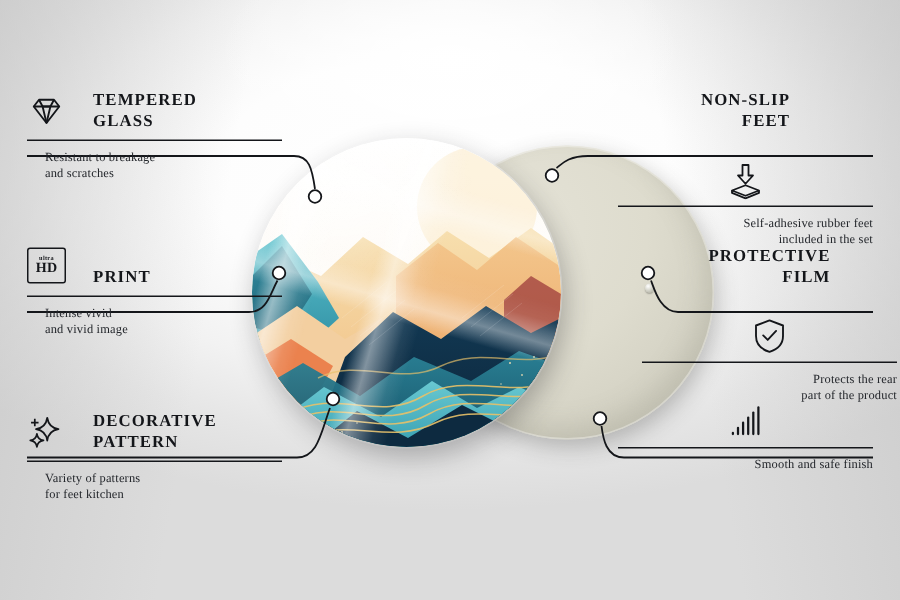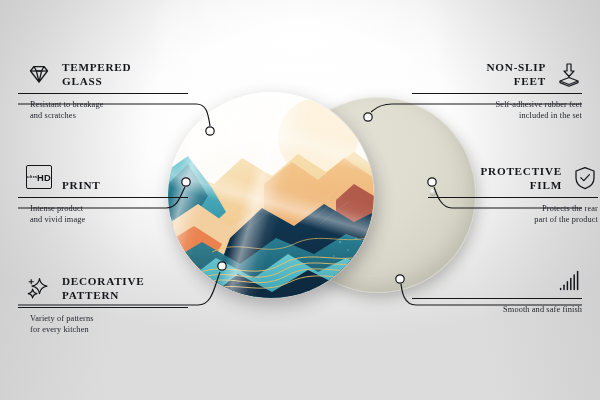--- a/index.html
+++ b/index.html
@@ -54,38 +54,38 @@
       linear-gradient(106deg, rgba(255,255,255,0) 40%, rgba(255,255,255,.48) 45%, rgba(255,255,255,.08) 52%, rgba(255,255,255,0) 56%),
       linear-gradient(16deg, rgba(255,255,255,0) 42%, rgba(255,255,255,.42) 47%, rgba(255,255,255,.06) 53%, rgba(255,255,255,0) 58%),
       linear-gradient(16deg, rgba(255,255,255,0) 68%, rgba(255,255,255,.34) 73%, rgba(255,255,255,0) 80%),
       radial-gradient(ellipse 60% 45% at 28% 14%, rgba(255,255,255,.55), rgba(255,255,255,0) 72%);
   }
 
   
   .callout{position:absolute;}
   .callout.left{text-align:left;}
   .callout.right{text-align:right;}
-  .head{display:flex;align-items:center;gap:10px;margin-left:8px;}
-  .callout.right .head{justify-content:flex-end;}
+  .head{display:flex;align-items:center;gap:18px;}
+  .callout.right .head{justify-content:flex-end;flex-direction:column;}
   .title{
     font-family:"Liberation Serif", serif;
     font-size:11.2px;font-weight:700;letter-spacing:.75px;
     color:#14161a;line-height:1.28;text-transform:uppercase;
   }
   .rule{height:1px;background:#14161a;margin:4px 0 5px;}
   .desc{
     font-family:"Liberation Serif", serif;
     font-size:8.3px;color:#23262b;line-height:1.42;letter-spacing:.12px;margin-left:12px;
   }
   .ico{flex:0 0 auto;width:26px;height:26px;display:block;}
   .ico svg{display:block;width:26px;height:26px;}
   .hdbadge{
     width:24px;height:22px;border:1.4px solid #14161a;border-radius:2px;
-    display:flex;align-items:center;justify-content:center;
-    line-height:1;color:#14161a;font-family:Liberation Sans, sans-serif;
+    display:flex;flex-direction:column;align-items:center;justify-content:center;
+    line-height:1;color:#14161a;font-family:Liberation Serif, serif;
   }
   .hdbadge .u{font-size:4.2px;letter-spacing:.2px;font-weight:700;}
   .hdbadge .hd{font-size:9.4px;font-weight:700;letter-spacing:.2px;margin-top:.5px;}
 
   #leaders{position:absolute;left:0;top:0;width:600px;height:400px;pointer-events:none;}
 </style>
 </head>
 <body>
 
 <div id="stage">
@@ -240,21 +240,21 @@
           <span class="hd">HD</span>
         </span>
       </span>
       <span class="title">
         <br>
         <span>PRINT</span>
       </span>
     </div>
     <div class="rule"></div>
     <div class="desc">
-      <span>Intense product</span><br>
+      <span>Intense vivid</span><br>
       <span>and vivid image</span>
     </div>
   </div>
 
   <div class="callout left" style="left:18px;top:274px;width:170px;">
     <div class="head">
       <span class="ico">
         <svg viewBox="0 0 26 26">
             <g fill="none" stroke="#14161a" stroke-width="1.15" stroke-linejoin="round">
           <path d="M13.5,3.5 C14.2,8.2 16.4,10.4 21,11.1 C16.4,11.8 14.2,14 13.5,18.7 C12.8,14 10.6,11.8 6,11.1 C10.6,10.4 12.8,8.2 13.5,3.5 Z"></path>
@@ -264,21 +264,21 @@
           </svg>
       </span>
       <span class="title">
         <span>DECORATIVE</span><br>
         <span>PATTERN</span>
       </span>
     </div>
     <div class="rule"></div>
     <div class="desc">
       <span>Variety of patterns</span><br>
-      <span>for every kitchen</span>
+      <span>for feet kitchen</span>
     </div>
   </div>
 
   <div class="callout right" style="right:18px;top:60px;width:170px;">
     <div class="head">
       <span class="title">
         <span>NON-SLIP</span><br>
         <span>FEET</span>
       </span>
       <span class="ico">

